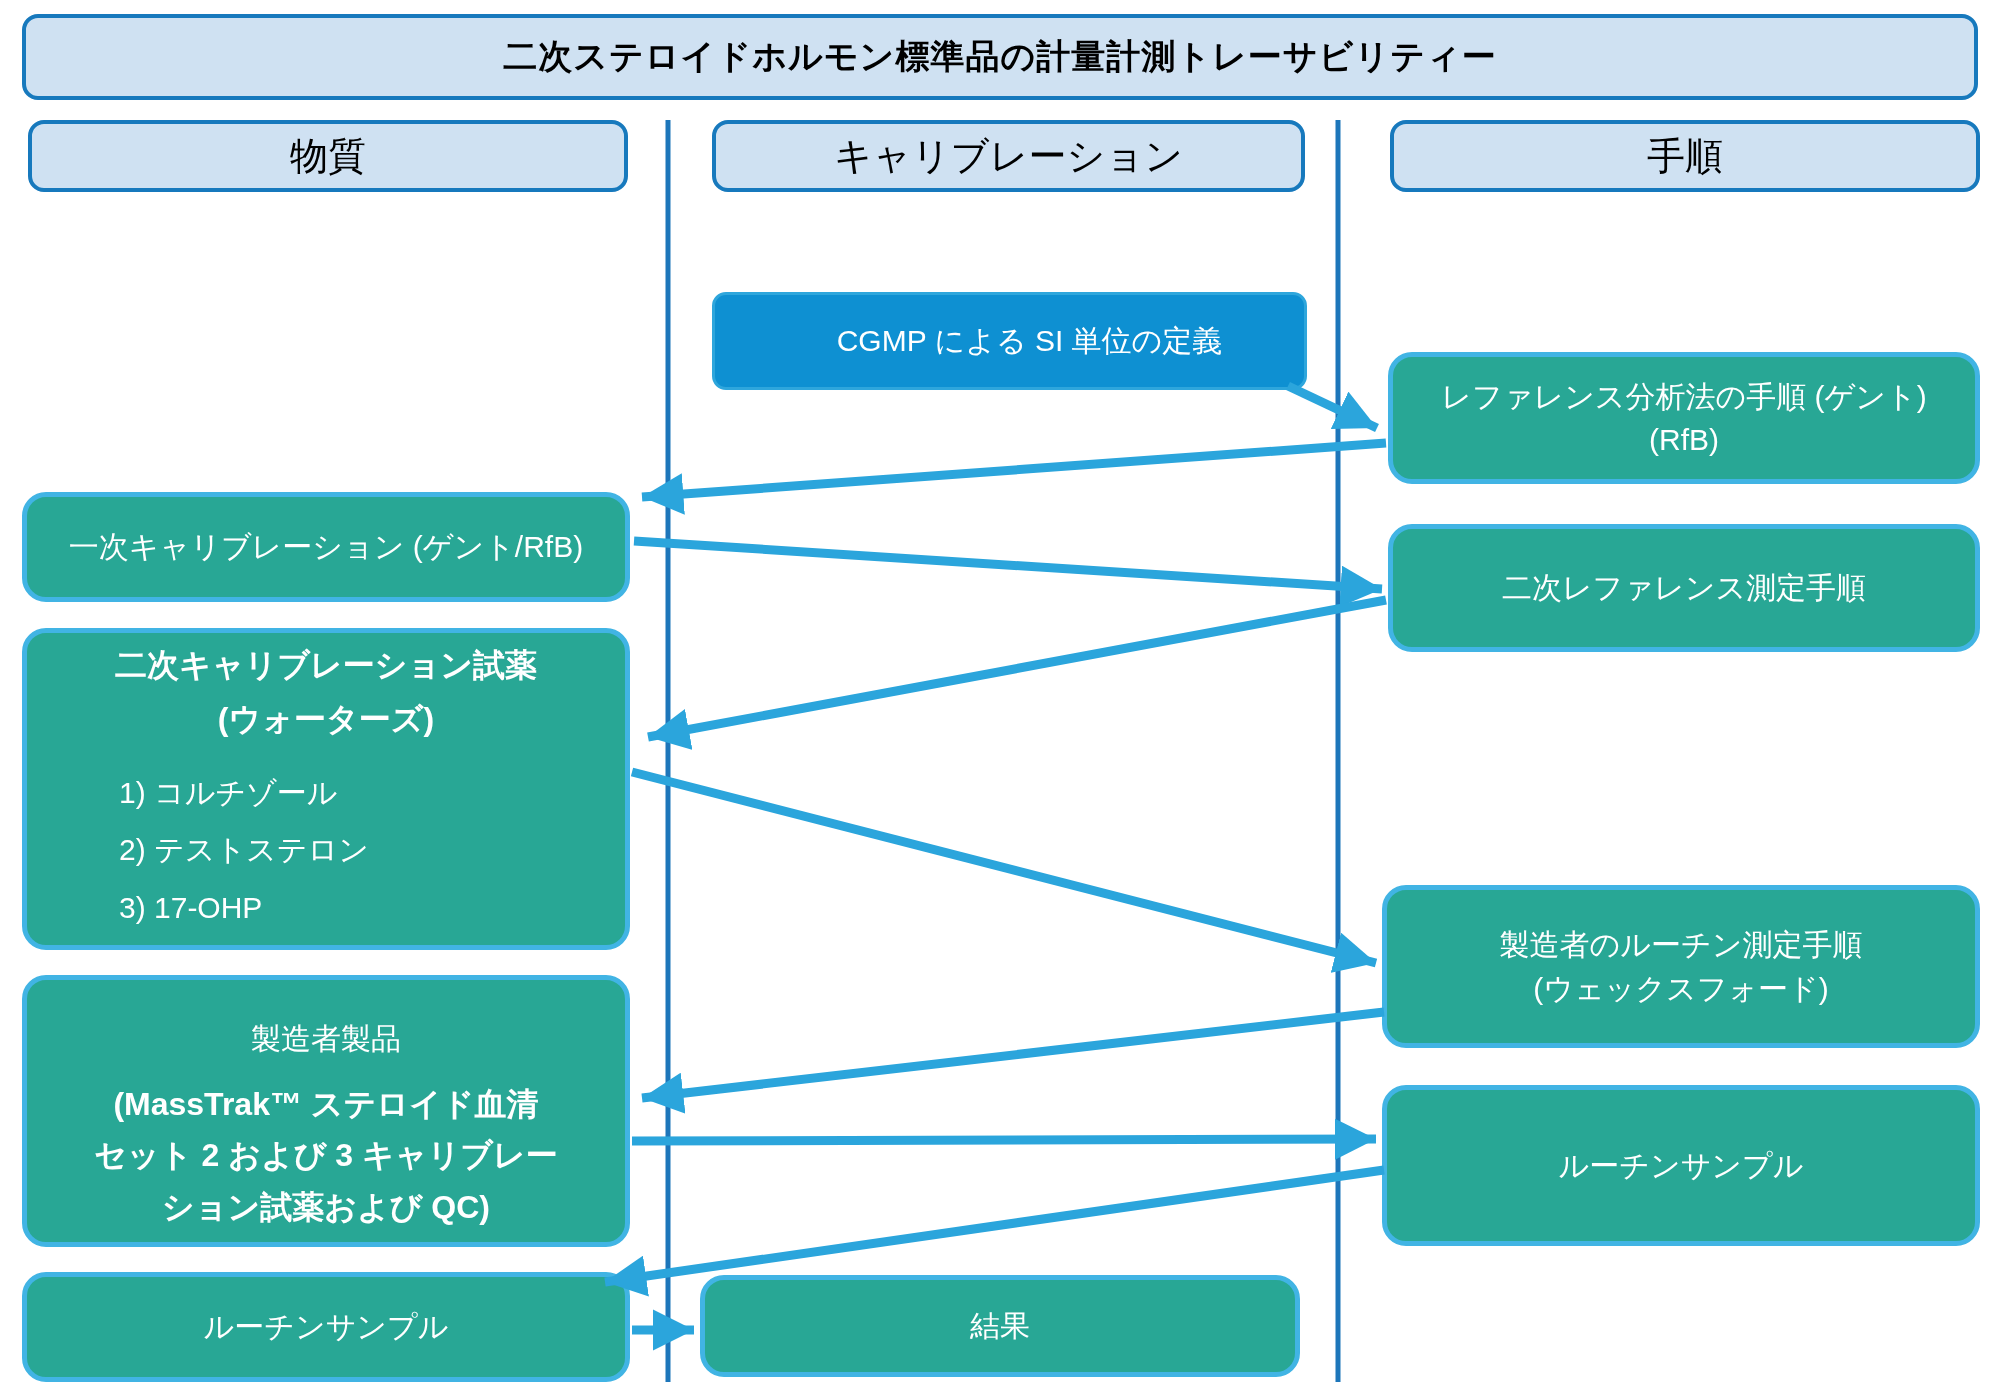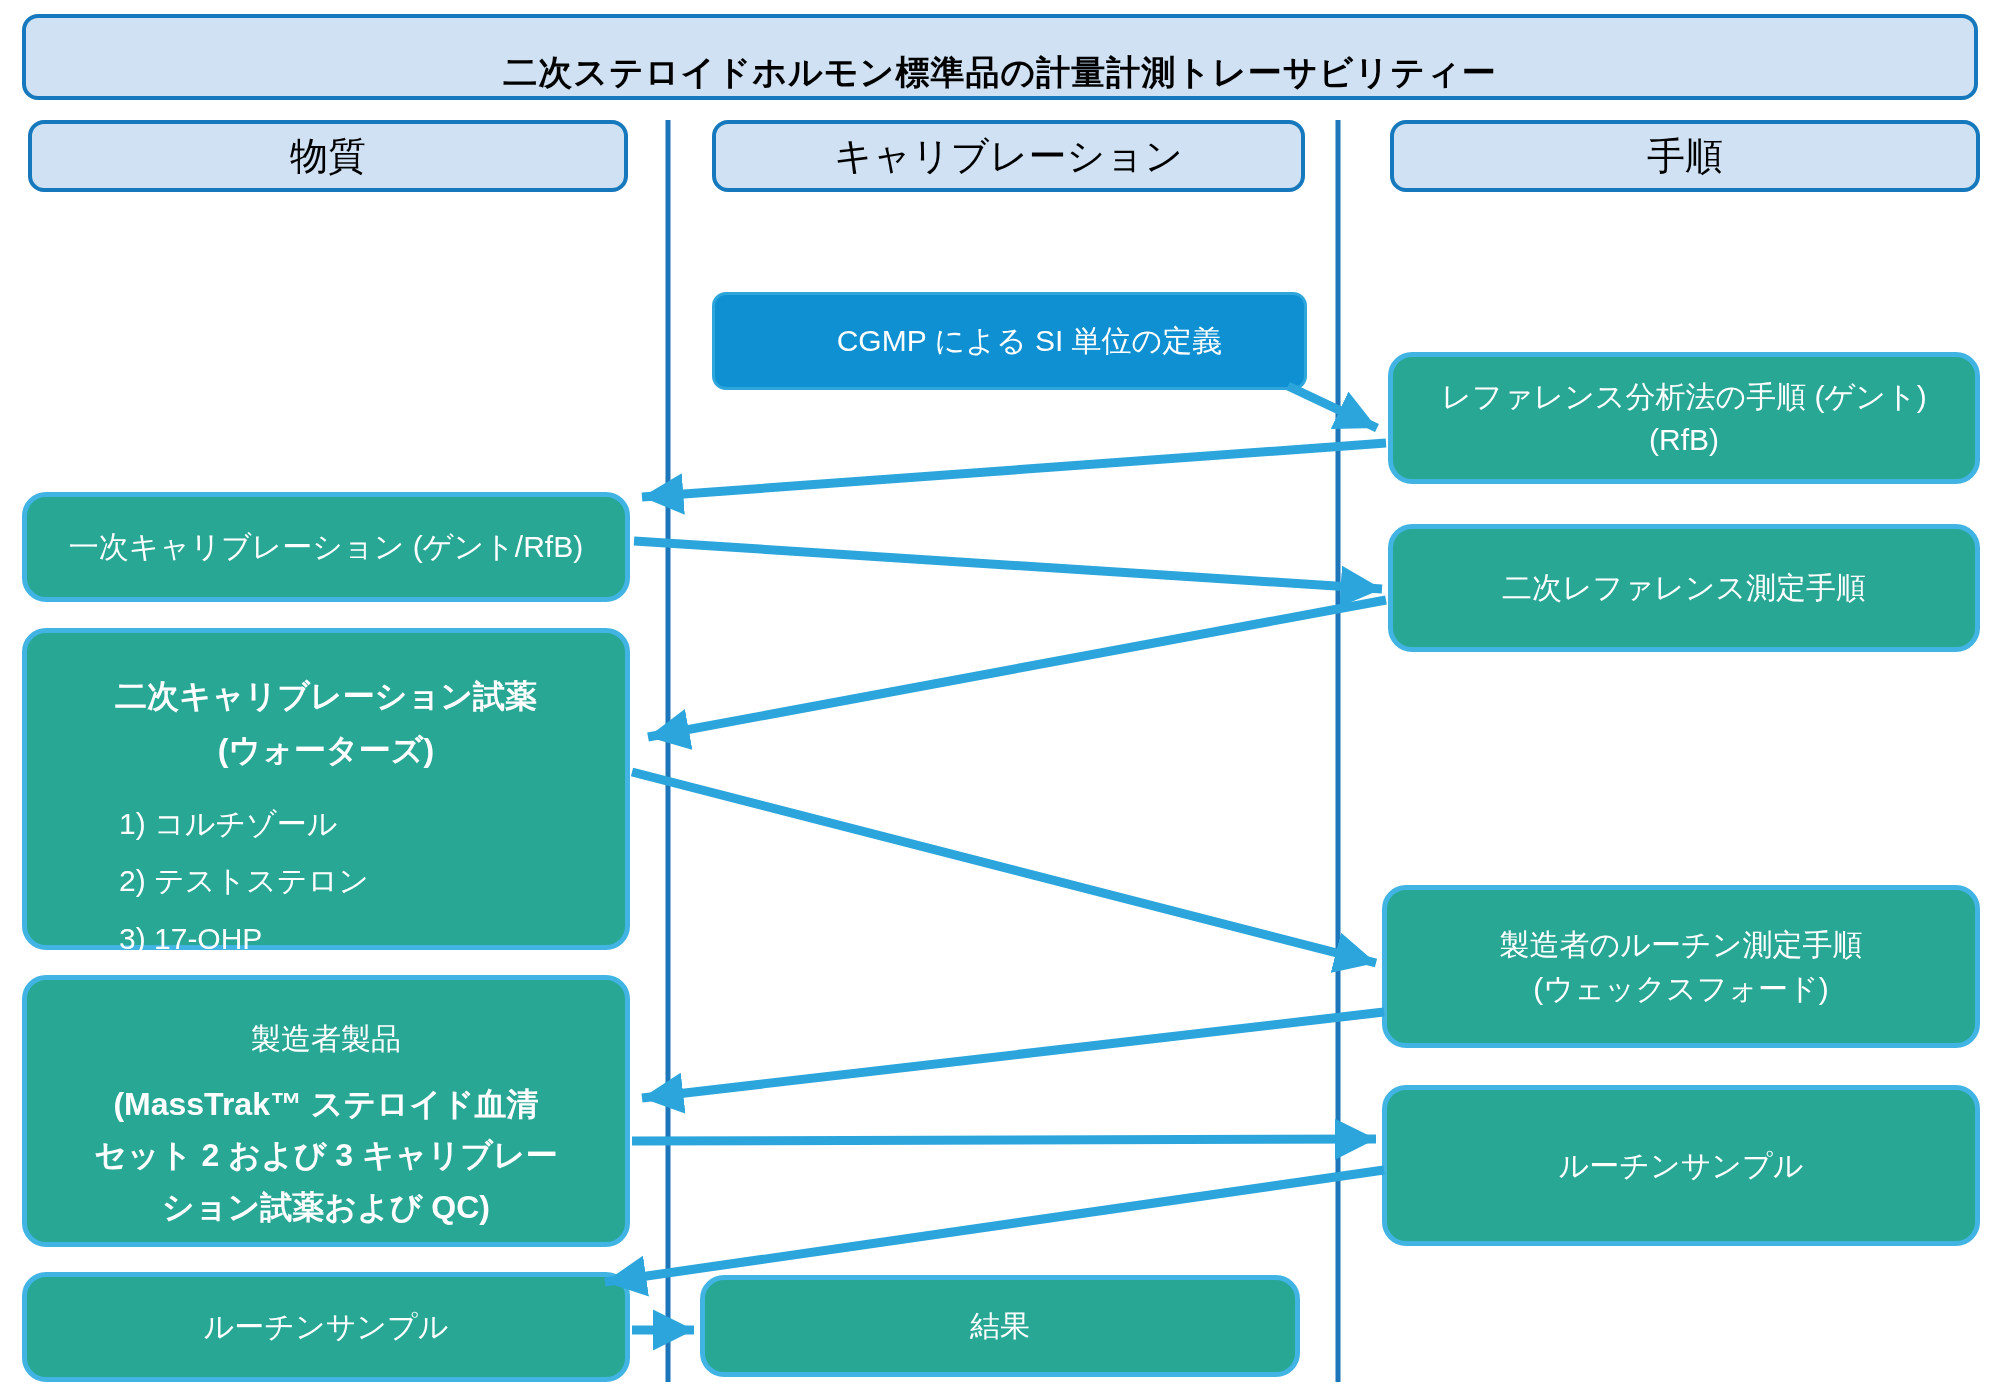--- a/index.html
+++ b/index.html
@@ -12,21 +12,21 @@
 
   
   .lightbox{
     position:absolute;
     background:#cfe1f2;
     border:4px solid #1779bd;
     border-radius:16px;
     display:flex;align-items:center;justify-content:center;
     color:#000000;box-sizing:border-box;
   }
-  .title-box{font-size:34px;font-weight:bold;letter-spacing:1px;align-items:flex-end;}
+  .title-box{font-size:34px;font-weight:bold;letter-spacing:1px;}
   .header-box{font-size:38px;}
 
   
   .bluebox{
     position:absolute;
     background:#0e90d2;
     border:3px solid #2ea6dc;
     border-radius:14px;
     display:flex;align-items:center;justify-content:center;
     color:#ffffff;font-size:30px;box-sizing:border-box;padding-left:40px;
@@ -81,21 +81,21 @@
 
   <div class="tealbox" style="left:1388px;top:352px;width:592px;height:132px;">
     <span>レファレンス分析法の手順 (ゲント)</span>
     <span>(RfB)</span>
   </div>
 
   <div class="tealbox" style="left:1388px;top:524px;width:592px;height:128px;">
     <span>二次レファレンス測定手順</span>
   </div>
 
-  <div class="tealbox" style="left:22px;top:628px;width:608px;height:322px;justify-content:flex-start;padding-top:40px;">
+  <div class="tealbox" style="left:22px;top:628px;width:608px;height:322px;justify-content:flex-start;padding-top:9px;">
     <span class="bold" style="font-size:32px;">二次キャリブレーション試薬</span>
     <span class="bold" style="font-size:32px;margin-top:8px;">(ウォーターズ)</span>
     <span class="cal-list">
       <span class="cal-item">1) コルチゾール</span>
       <span class="cal-item">2) テストステロン</span>
       <span class="cal-item">3) 17-OHP</span>
     </span>
   </div>
 
   <div class="tealbox" style="left:1382px;top:885px;width:598px;height:163px;">

